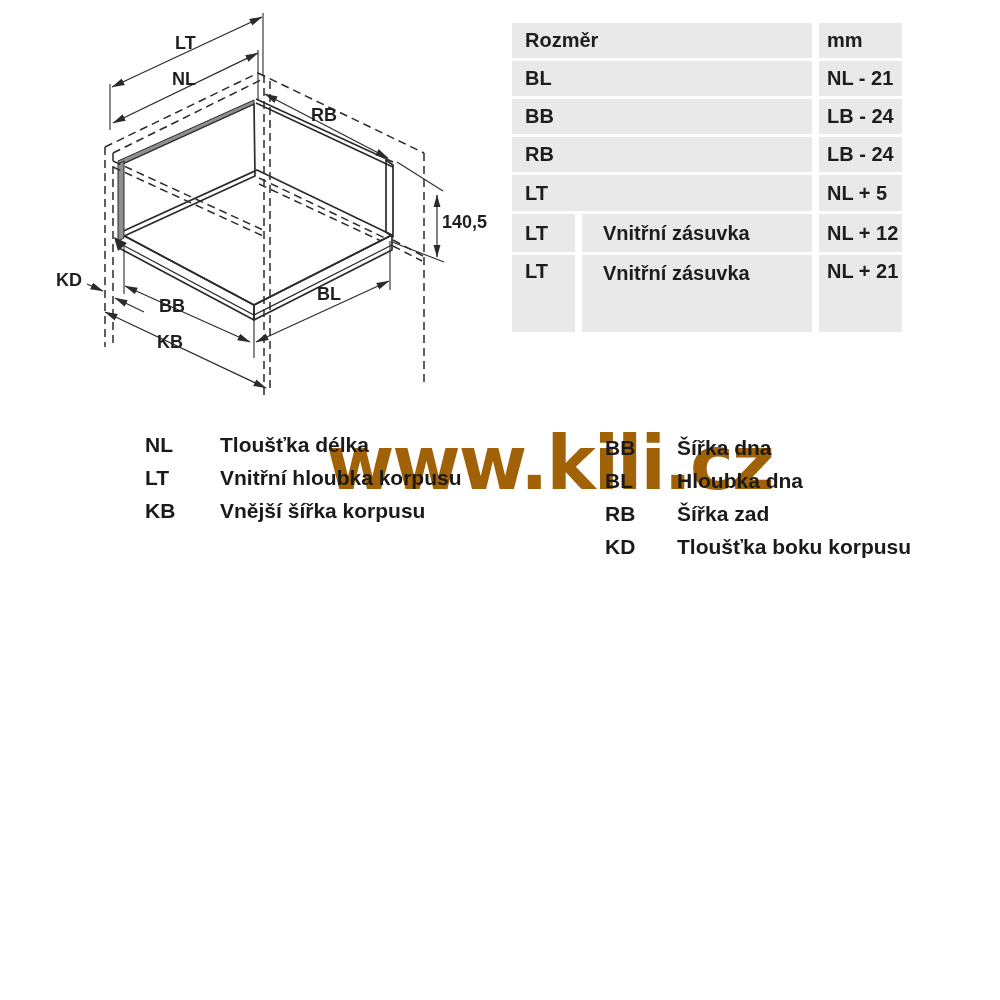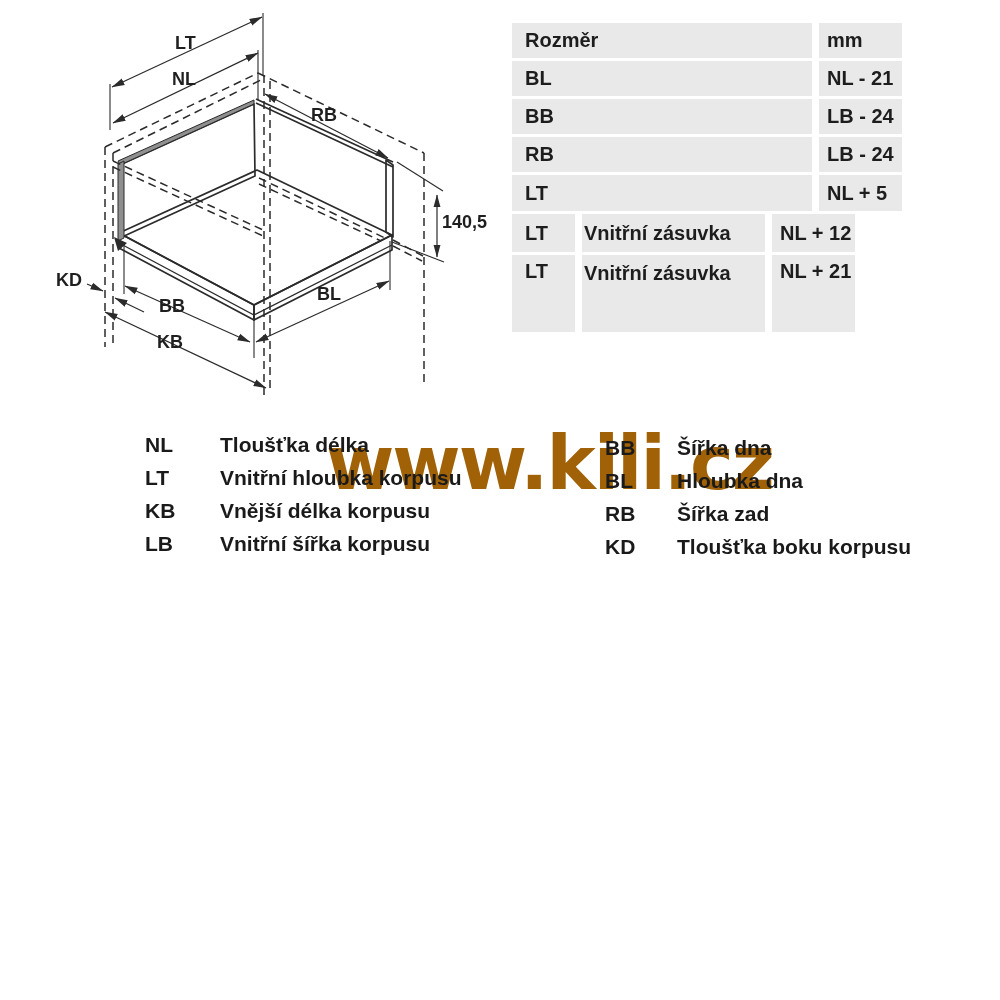--- a/index.html
+++ b/index.html
@@ -14,21 +14,21 @@
   .mline{stroke:#2b2b2b;stroke-width:1.2;fill:none;}
   .dimtxt{font-family:"Liberation Sans",sans-serif;font-size:18px;font-weight:bold;fill:#1f1f1f;}
 
   
   .dim-table{position:absolute;left:465px;top:23px;width:390px;z-index:2;}
   .trow{display:flex;margin-bottom:3px;}
   .cell{background:#e9e9e9;display:flex;align-items:center;
         font-size:20px;font-weight:600;color:#1d1d1d;box-sizing:border-box;}
   .cell.main{width:300px;padding-left:13px;}
   .cell.code{width:63px;padding-left:13px;}
-  .cell.desc{width:183px;margin-left:7px;padding-left:2px;}
+  .cell.desc{width:230px;margin-left:7px;padding-left:21px;}
   .cell.unit{width:83px;margin-left:7px;padding-left:8px;}
   .h35{height:35px}.h36{height:36px}.h38{height:38px}
   .trow.tall .cell{height:77px;align-items:flex-start;padding-top:5px;}
   .trow.tall .cell.desc{display:block;line-height:26px;}
   .trow.tall .desc span{display:block;}
 
   
   .watermark{position:absolute;left:279px;top:426px;z-index:1;
              font-family:"DejaVu Sans",sans-serif;font-weight:bold;
              font-size:74px;line-height:74px;color:#a16207;letter-spacing:-2px;white-space:nowrap;}
@@ -167,25 +167,21 @@
     <div class="lrow">
       <span class="lcode">NL</span>
       <span class="llabel">Tloušťka délka</span>
     </div>
     <div class="lrow">
       <span class="lcode">LT</span>
       <span class="llabel">Vnitřní hloubka korpusu</span>
     </div>
     <div class="lrow">
       <span class="lcode">KB</span>
-      <span class="llabel">Vnější délka korpusu</span>
-    </div>
-    <div class="lrow">
-      <span class="lcode">LB</span>
-      <span class="llabel">Vnitřní šířka korpusu</span>
+      <span class="llabel">Vnější šířka korpusu</span>
     </div>
   </div>
 
   <div class="legend legend-right">
     <div class="lrow">
       <span class="lcode">BB</span>
       <span class="llabel">Šířka dna</span>
     </div>
     <div class="lrow">
       <span class="lcode">BL</span>

